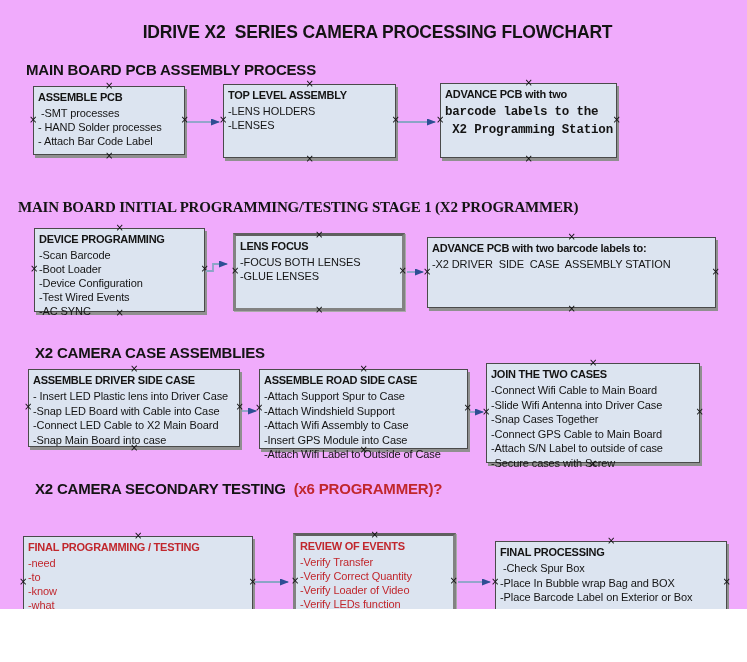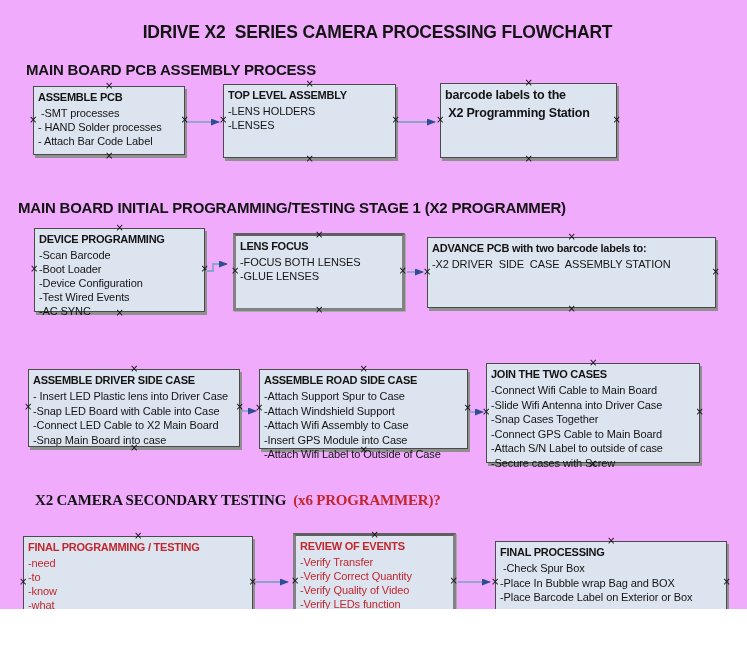--- a/index.html
+++ b/index.html
@@ -2,47 +2,48 @@
 <html><head>
 <meta charset="utf-8">
 <style>
   html,body{margin:0;padding:0;background:#ffffff;}
   #stage{position:relative;width:747px;height:609px;background:#f0abfc;overflow:hidden;
          font-family:"Liberation Sans","DejaVu Sans",sans-serif;color:#141414;}
   #page-title{position:absolute;top:22px;left:0;width:100%;text-align:center;
               font-size:17.5px;font-weight:bold;white-space:pre;letter-spacing:-0.2px;transform:translateX(4px);}
   .section-heading{position:absolute;font-size:15px;font-weight:bold;white-space:pre;letter-spacing:-0.2px;}
   #sh1{left:20px;top:61px;margin-left:6px;}
-  #sh2{left:18px;top:199px;}
+  #sh2{left:18px;top:199px;font-family:Liberation Serif, serif;}
   #sh3{left:35px;top:344px;}
-  #sh4{left:35px;top:492px;font-family:Liberation Serif, serif;}
+  #sh4{left:35px;top:480px;}
   .box{position:absolute;background:#dce4f0;border:1px solid #4a4a4a;
        box-shadow:2px 3px 0 #909090;box-sizing:border-box;padding:2px 4px 0 4px;z-index:2;}
   .box.thick{border:3px solid #828282;border-top-color:#5f5f5f;box-shadow:1px 1px 0 #a9a9a9;}
   .box-title{font-size:11px;font-weight:bold;letter-spacing:-0.25px;line-height:17px;white-space:pre;}
   .item{font-size:11px;line-height:14px;white-space:pre;letter-spacing:-0.1px;}
-  .box.allbold .item{font-weight:bold;font-size:12.5px;line-height:18px;letter-spacing:-0.2px;}
+  .box.allbold .item{font-weight:bold;font-size:12.5px;line-height:18px;letter-spacing:-0.2px;font-family:Liberation Mono, monospace;}
   .box.wide-items .item{line-height:14.5px;}
   .h{position:absolute;font-size:10px;line-height:8px;color:#111;z-index:4;
      font-family:"DejaVu Sans",sans-serif;}
   .ht{top:-5px;left:50%;margin-left:-4px;}
   .hb{bottom:-6px;left:50%;margin-left:-4px;}
   .hl{left:-5px;top:50%;margin-top:-5px;}
   .hr{right:-5px;top:50%;margin-top:-5px;}
   #arrow-layer{position:absolute;left:0;top:0;z-index:3;pointer-events:none;}
 </style>
 </head>
 <body>
 
 <div id="stage">
 
   <div id="page-title">IDRIVE X2  SERIES CAMERA PROCESSING FLOWCHART</div>
 
   <div id="sh1" class="section-heading">MAIN BOARD PCB ASSEMBLY PROCESS</div>
   <div id="sh2" class="section-heading">MAIN BOARD INITIAL PROGRAMMING/TESTING STAGE 1 (X2 PROGRAMMER)</div>
+  <div id="sh3" class="section-heading">X2 CAMERA CASE ASSEMBLIES</div>
   <div id="sh4" class="section-heading"><span>X2 CAMERA SECONDARY TESTING</span><span id="sh4-accent" style="color: rgb(193, 39, 45);">  (x6 PROGRAMMER)?</span></div>
 
   <div id="box-root">
       <div class="box" style="left: 33px; top: 86px; width: 152px; height: 69px; background: rgb(220, 228, 240);">
     <div class="box-title">ASSEMBLE PCB</div>
     <div class="box-items">
           <div class="item"> -SMT processes</div>
           <div class="item">- HAND Solder processes</div>
           <div class="item">- Attach Bar Code Label</div>
         </div>
@@ -56,20 +57,21 @@
     <div class="box-items">
           <div class="item">-LENS HOLDERS</div>
           <div class="item">-LENSES</div>
         </div>
     <span class="h ht">×</span>
     <span class="h hb">×</span>
     <span class="h hl">×</span>
     <span class="h hr">×</span>
   </div>
       <div class="box allbold" style="left: 440px; top: 83px; width: 177px; height: 75px; background: rgb(220, 228, 240);">
+    <div class="box-title">ADVANCE PCB with two</div>
     <div class="box-items">
           <div class="item">barcode labels to the</div>
           <div class="item"> X2 Programming Station</div>
         </div>
     <span class="h ht">×</span>
     <span class="h hb">×</span>
     <span class="h hl">×</span>
     <span class="h hr">×</span>
   </div>
       <div class="box" style="left: 34px; top: 228px; width: 171px; height: 84px; background: rgb(220, 228, 240);">
@@ -162,21 +164,21 @@
     <span class="h ht">×</span>
     <span class="h hb">×</span>
     <span class="h hl">×</span>
     <span class="h hr">×</span>
   </div>
       <div class="box thick" style="left: 293px; top: 533px; width: 163px; height: 97px; color: rgb(193, 39, 45); background: rgb(220, 228, 240);">
     <div class="box-title">REVIEW OF EVENTS</div>
     <div class="box-items">
           <div class="item">-Verify Transfer</div>
           <div class="item">-Verify Correct Quantity</div>
-          <div class="item">-Verify Quality of Video</div>
+          <div class="item">-Verify Loader of Video</div>
           <div class="item">-Verify LEDs function</div>
           <div class="item">-Verify Audio</div>
           <div class="item">-Verify BOTH Accelerometers</div>
           <div class="item">-Test of accessory ports?</div>
         </div>
     <span class="h ht">×</span>
     <span class="h hb">×</span>
     <span class="h hl">×</span>
     <span class="h hr">×</span>
   </div>

